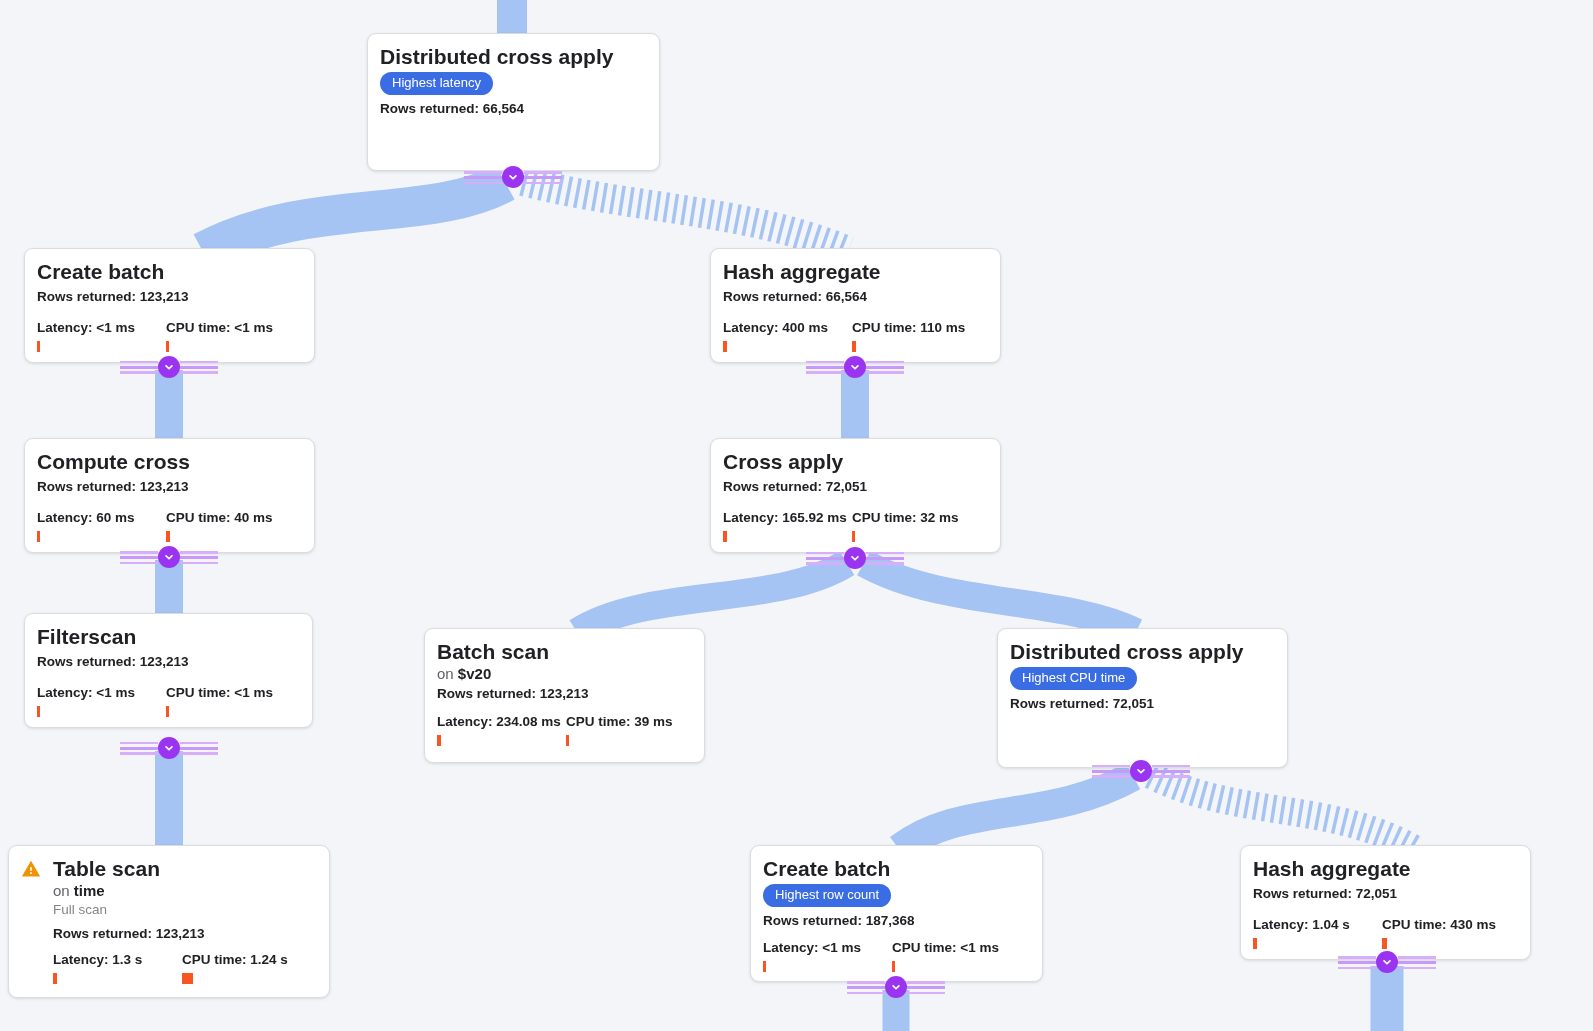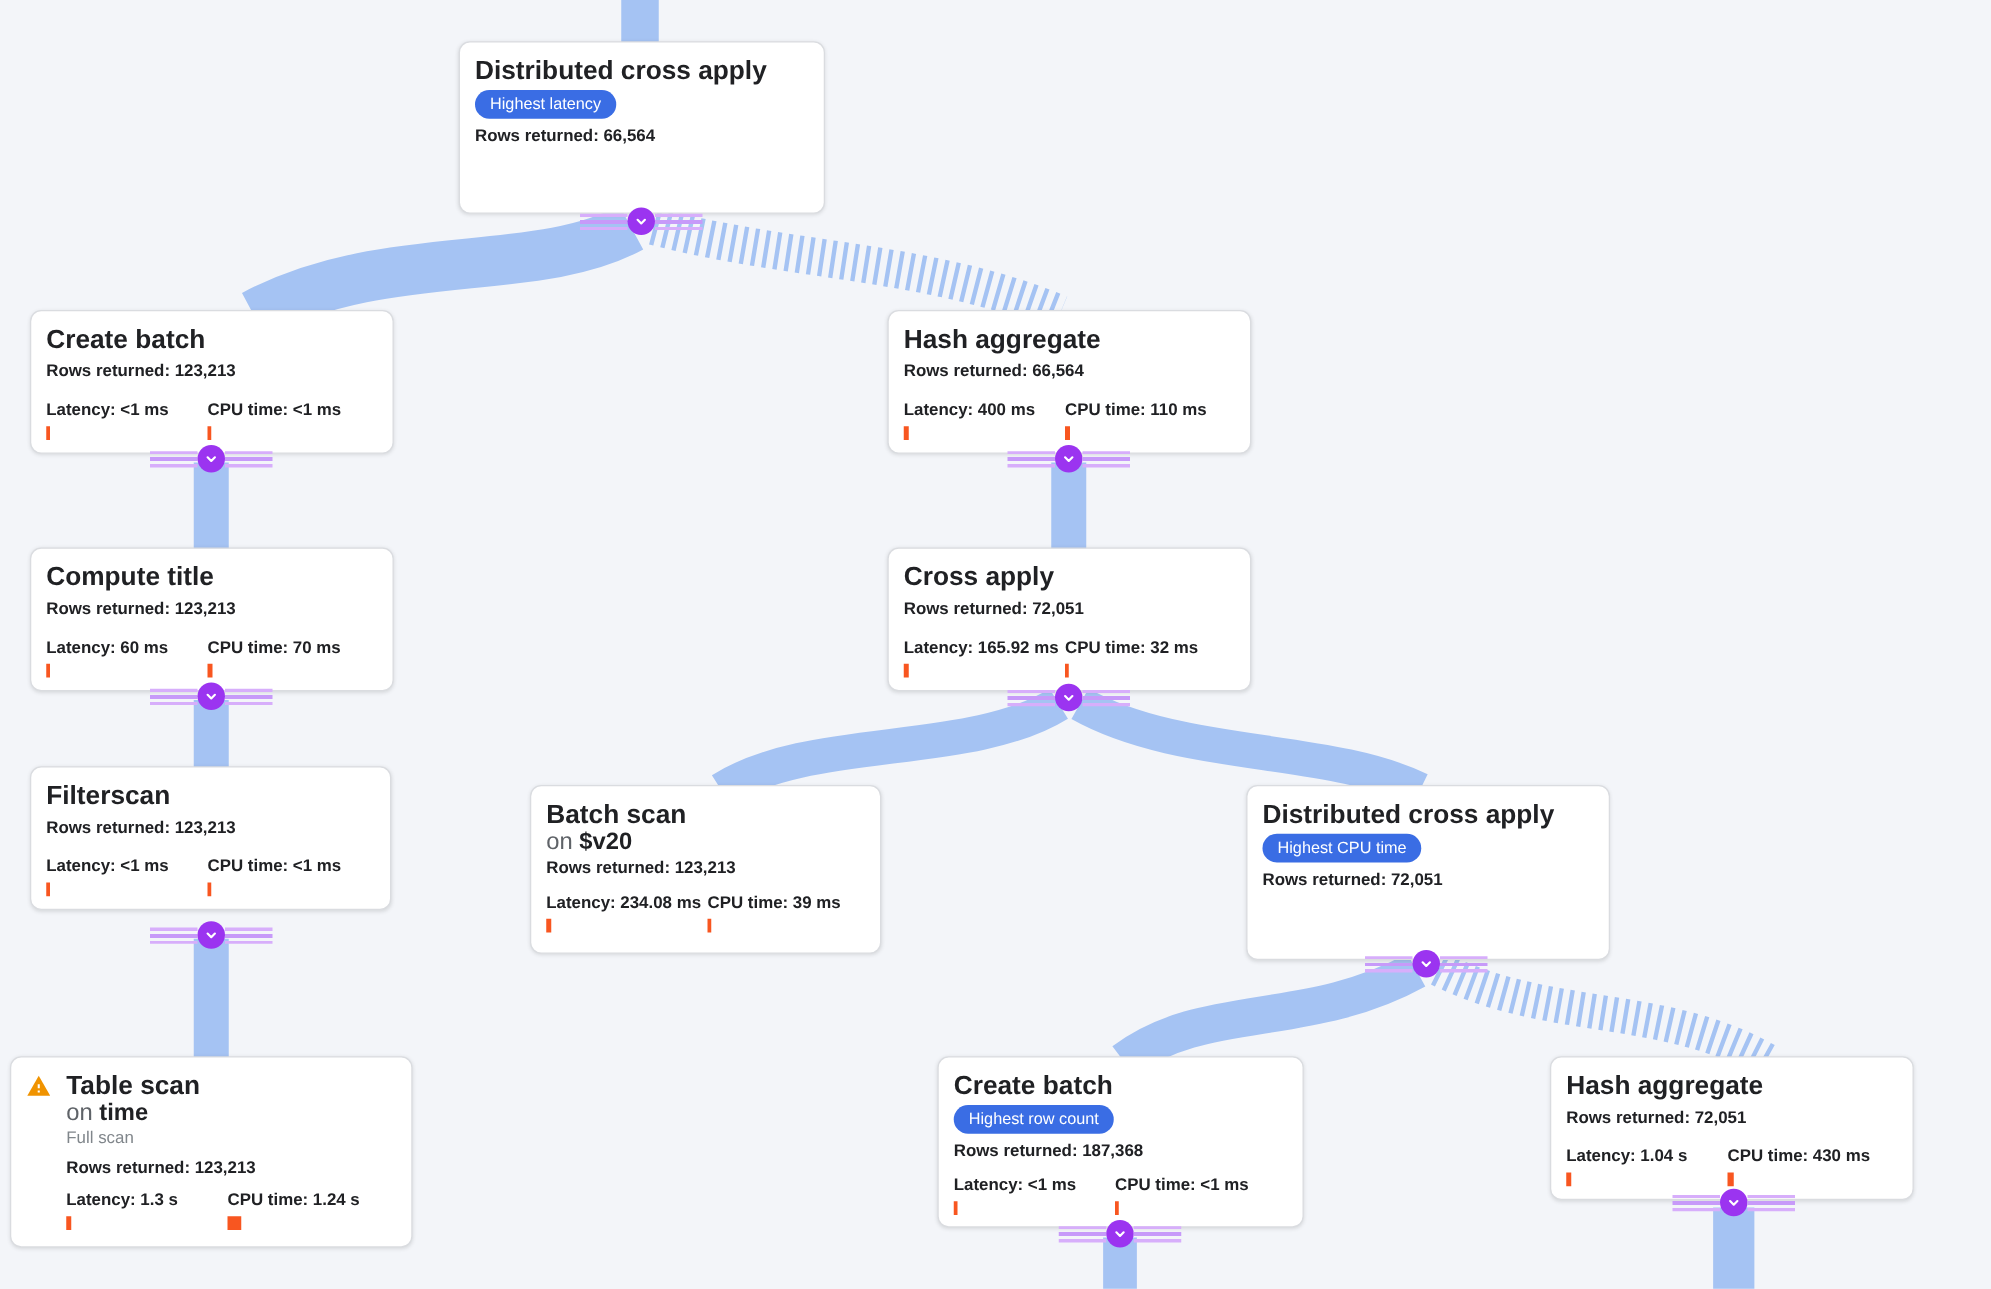--- a/index.html
+++ b/index.html
@@ -40,21 +40,21 @@
   }
   .title{font-size:21px;font-weight:700;color:var(--ink);line-height:23px;}
   .badge{
     display:inline-block;
     margin:4px 0 2px;
     background:var(--badge);color:#fff;
     font-size:13px;line-height:16px;
     padding:3px 12px 4px;border-radius:12px;
   }
   .rows{margin-top:5px;font-size:13.5px;font-weight:700;line-height:18px;}
-  .online{margin-top:2px;font-size:19px;line-height:18px;}
+  .online{margin-top:2px;font-size:15px;line-height:18px;}
   .online .muted{color:var(--muted);font-weight:400;}
   .online .onval{color:var(--ink);font-weight:700;}
   .note{margin-top:1px;font-size:13.5px;color:var(--faint);line-height:18px;}
   .metrics{display:flex;margin-top:13px;}
   .metric{width:129px;flex:none;}
   .metric .label{font-size:13.5px;font-weight:700;white-space:nowrap;line-height:18px;}
   .bar{height:11px;background:var(--bar);margin-top:4px;}
 
   .warn-row{display:flex;align-items:flex-start;gap:12px;}
   .warn-icon{flex:none;width:20px;height:20px;margin-top:2px;}
@@ -130,29 +130,29 @@
       <div class="bar" style="width: 4px;"></div>
     </div>
     <div class="metric">
       <div class="label"><span>CPU time: </span><span>110 ms</span></div>
       <div class="bar" style="width: 4px;"></div>
     </div>
   </div>
 </div>
 
 <div class="node" style="left:24px;top:438px;width:291px;height:115px">
-  <div class="title">Compute title</div>
+  <div class="title">Compute cross</div>
   <div class="rows"><span>Rows returned: </span><span>123,213</span></div>
   <div class="metrics">
     <div class="metric">
       <div class="label"><span>Latency: </span><span>60 ms</span></div>
       <div class="bar" style="width: 3px;"></div>
     </div>
     <div class="metric">
-      <div class="label"><span>CPU time: </span><span>70 ms</span></div>
+      <div class="label"><span>CPU time: </span><span>40 ms</span></div>
       <div class="bar" style="width: 4px;"></div>
     </div>
   </div>
 </div>
 
 <div class="node" style="left:710px;top:438px;width:291px;height:115px">
   <div class="title">Cross apply</div>
   <div class="rows"><span>Rows returned: </span><span>72,051</span></div>
   <div class="metrics">
     <div class="metric">

